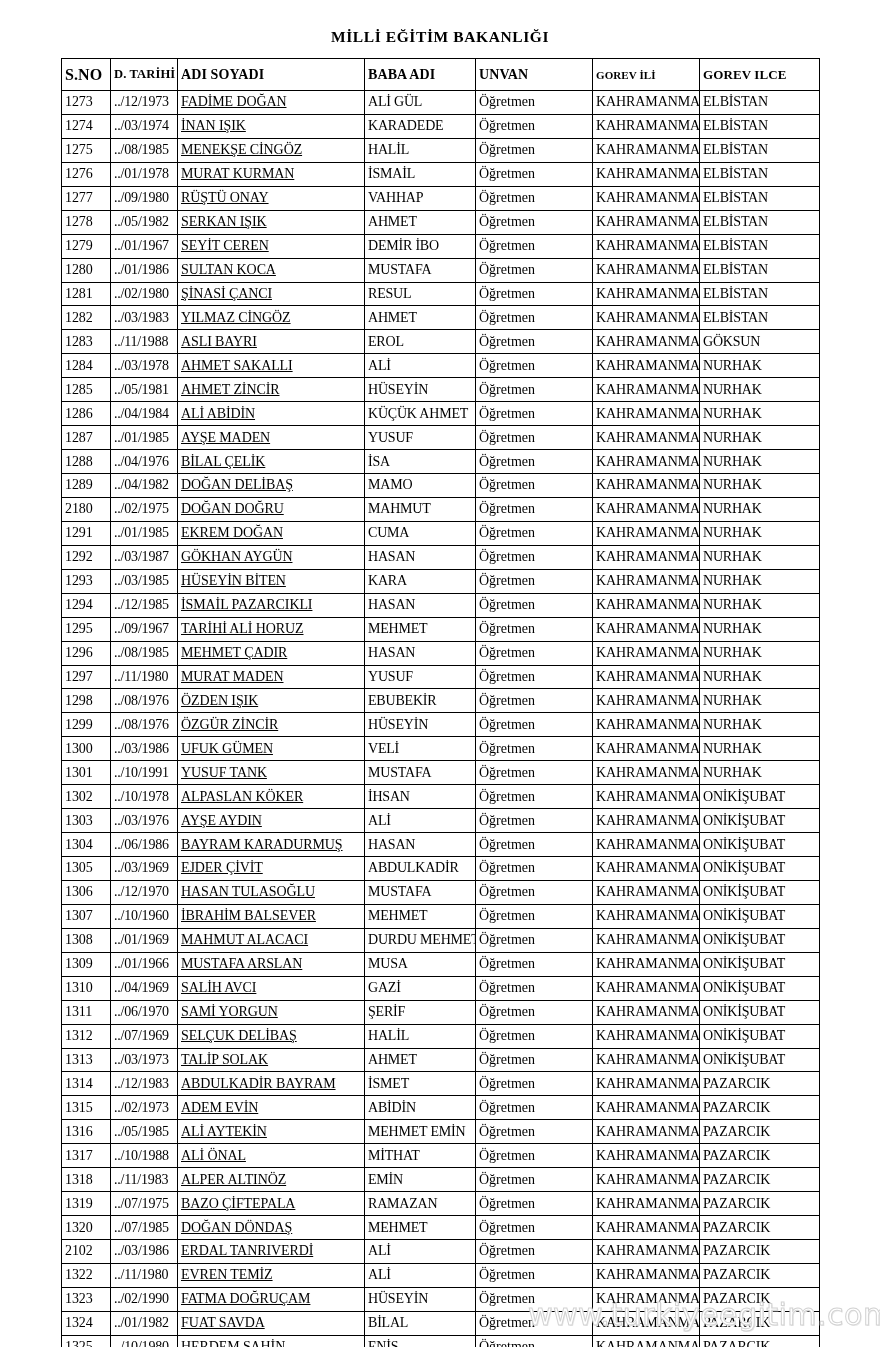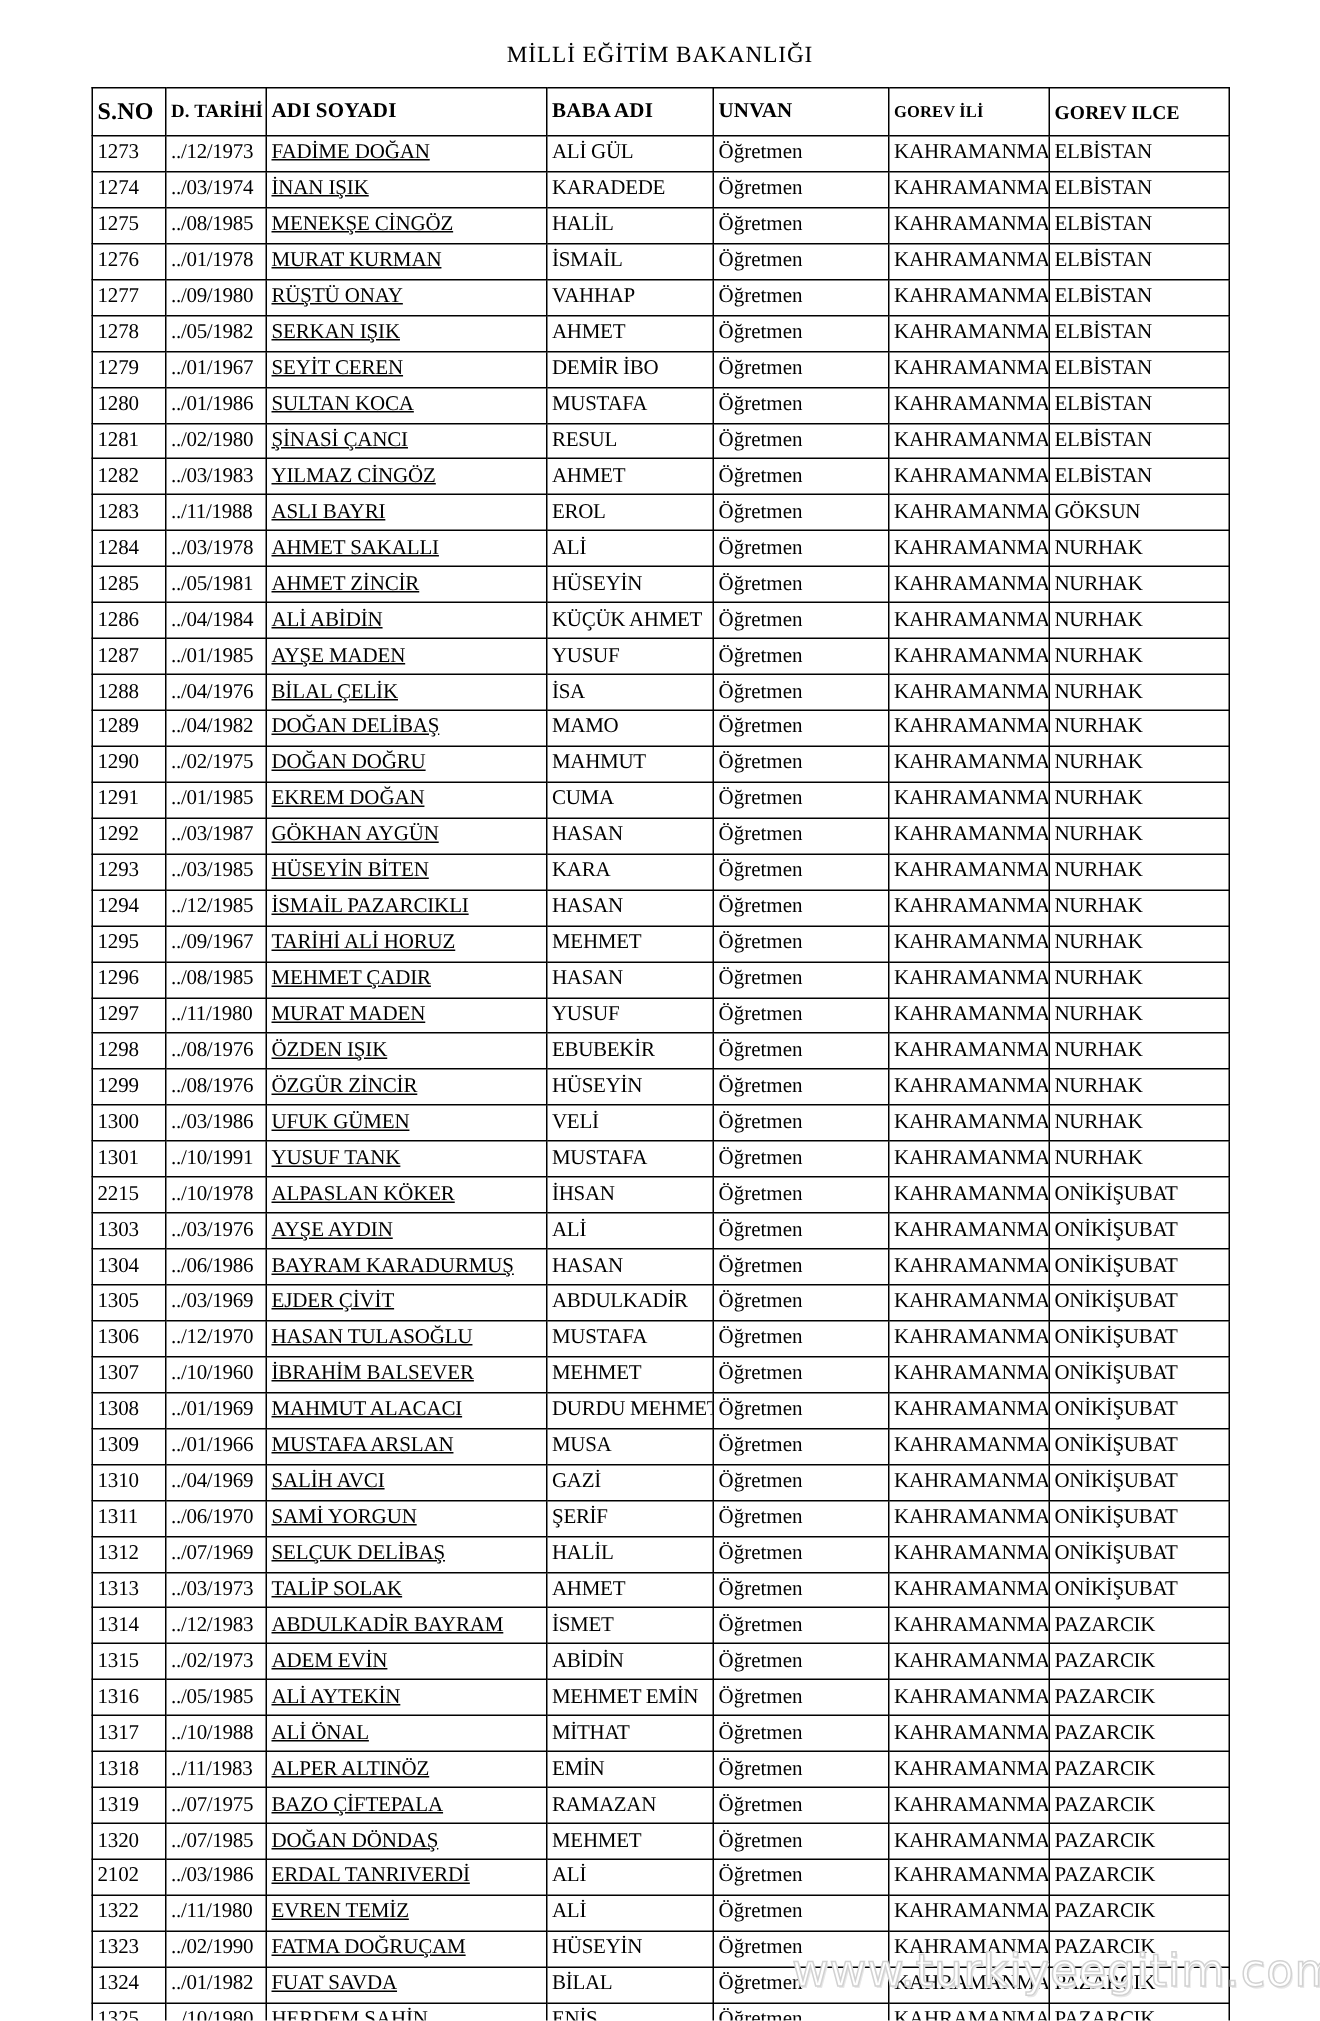--- a/index.html
+++ b/index.html
@@ -18,21 +18,21 @@
   }
 
   
   #page-title {
     position: absolute;
     top: 28px;
     left: 0;
     width: 880px;
     text-align: center;
     font-family: "Liberation Serif", "DejaVu Serif", serif;
-    font-weight: normal;
+    font-weight: bold;
     font-size: 15.5px;
     letter-spacing: 0.6px;
     white-space: nowrap;
   }
 
   
   #roster-table-wrap {
     position: absolute;
     top: 58px;
     left: 61px;
@@ -279,21 +279,21 @@
         <tr>
           <td class="c-sno">1289</td>
           <td class="c-tarih">../04/1982</td>
           <td class="c-ad">DOĞAN DELİBAŞ</td>
           <td class="c-baba">MAMO</td>
           <td class="c-unvan">Öğretmen</td>
           <td class="c-il">KAHRAMANMARAŞ</td>
           <td class="c-ilce">NURHAK</td>
         </tr>
         <tr>
-          <td class="c-sno">1290</td>
+          <td class="c-sno">2180</td>
           <td class="c-tarih">../02/1975</td>
           <td class="c-ad">DOĞAN DOĞRU</td>
           <td class="c-baba">MAHMUT</td>
           <td class="c-unvan">Öğretmen</td>
           <td class="c-il">KAHRAMANMARAŞ</td>
           <td class="c-ilce">NURHAK</td>
         </tr>
         <tr>
           <td class="c-sno">1291</td>
           <td class="c-tarih">../01/1985</td>
@@ -387,21 +387,21 @@
         <tr>
           <td class="c-sno">1301</td>
           <td class="c-tarih">../10/1991</td>
           <td class="c-ad">YUSUF TANK</td>
           <td class="c-baba">MUSTAFA</td>
           <td class="c-unvan">Öğretmen</td>
           <td class="c-il">KAHRAMANMARAŞ</td>
           <td class="c-ilce">NURHAK</td>
         </tr>
         <tr>
-          <td class="c-sno">2215</td>
+          <td class="c-sno">1302</td>
           <td class="c-tarih">../10/1978</td>
           <td class="c-ad">ALPASLAN KÖKER</td>
           <td class="c-baba">İHSAN</td>
           <td class="c-unvan">Öğretmen</td>
           <td class="c-il">KAHRAMANMARAŞ</td>
           <td class="c-ilce">ONİKİŞUBAT</td>
         </tr>
         <tr>
           <td class="c-sno">1303</td>
           <td class="c-tarih">../03/1976</td>

